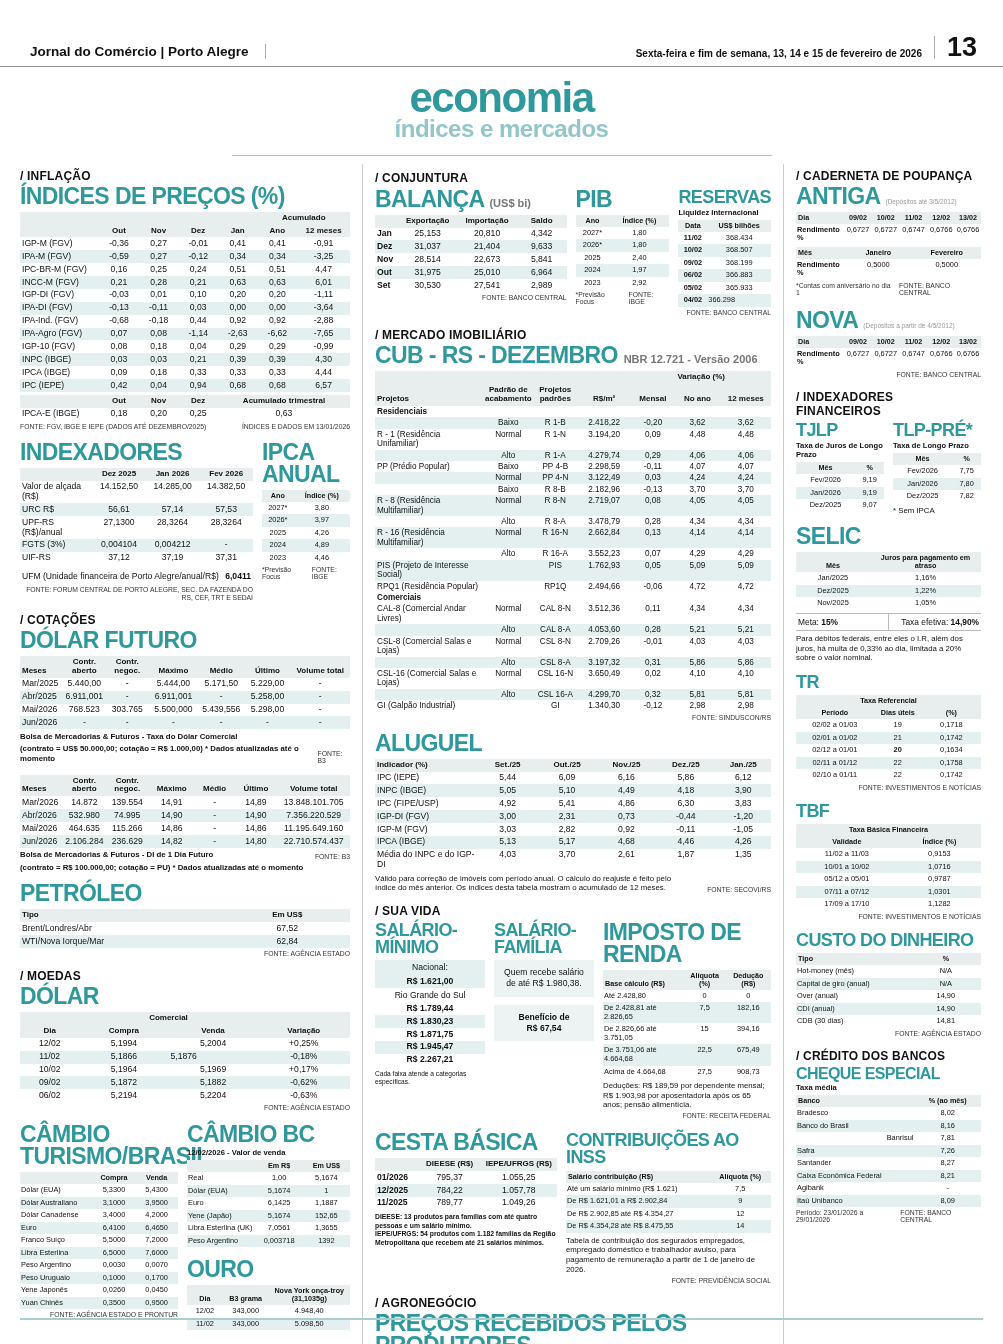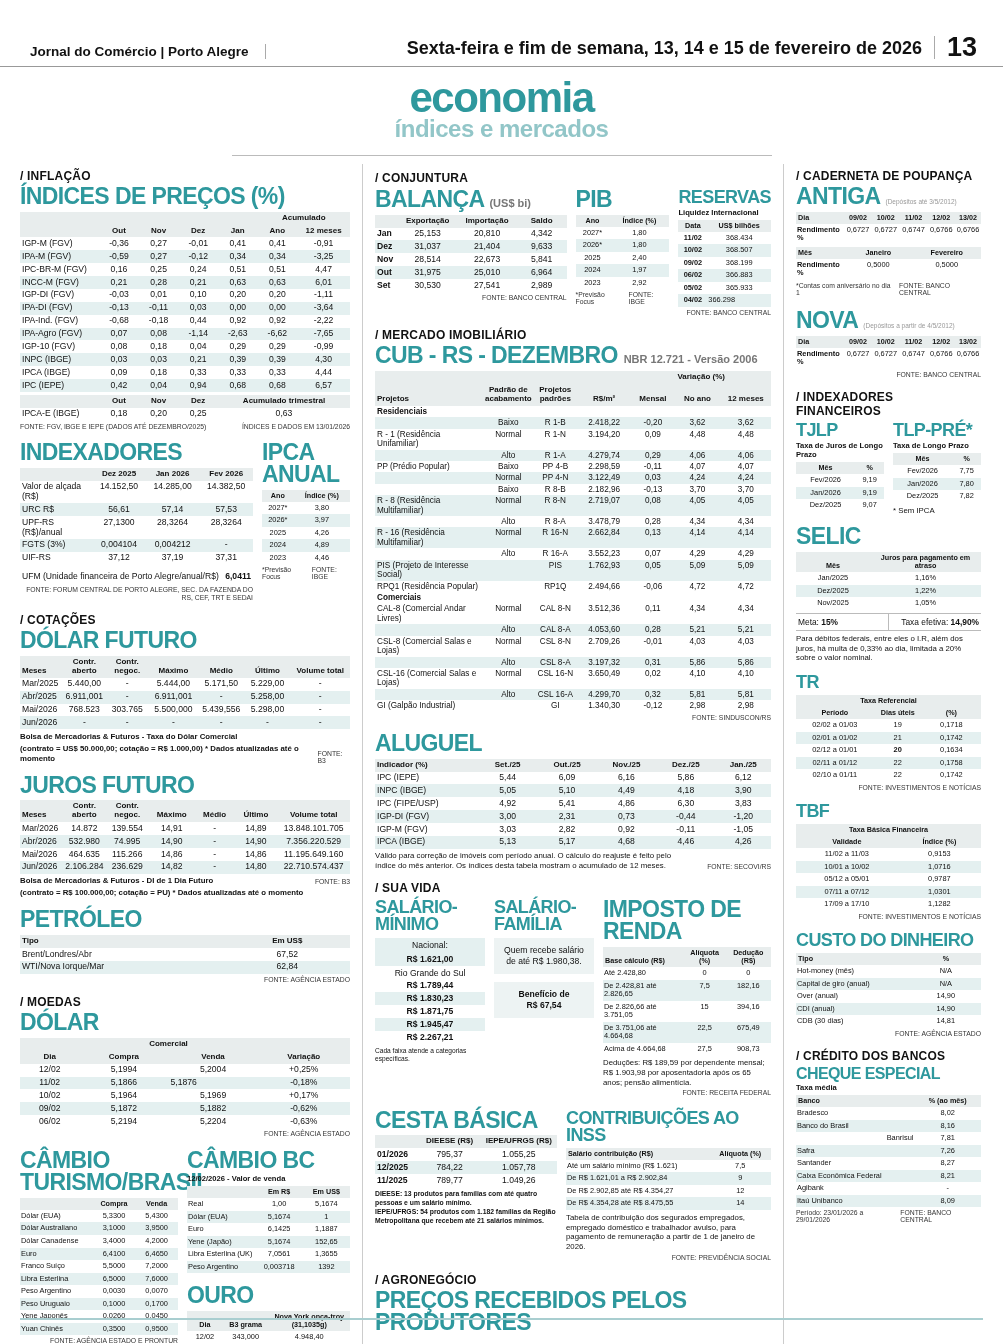--- a/index.html
+++ b/index.html
@@ -2,21 +2,21 @@
 <html><head>
 <meta charset="utf-8">
 <style>
   html,body{margin:0;padding:0}
   body{width:1003px;height:1344px;background:#fff;color:#111;
        font-family:"Liberation Sans",sans-serif;position:relative;overflow:hidden}
   
   .mast{display:flex;align-items:flex-end;padding:36px 26px 7px 30px;border-bottom:1px solid #999}
   .mast-left{font-weight:bold;font-size:13.5px;border-right:1px solid #aaa;padding-right:16px}
   .mast-sp{flex:1}
-  .mast-date{font-size:18px;font-weight:bold;padding-right:12px}
+  .mast-date{font-size:10px;font-weight:bold;padding-right:12px}
   .mast-num{font-size:27px;font-weight:bold;border-left:1px solid #aaa;padding-left:12px;line-height:.85}
   
   .pagetitle{text-align:center;margin-top:12px}
   .pt1{color:#2E989D;font-size:42px;font-weight:bold;letter-spacing:-1.5px;line-height:.9}
   .pt2{color:#92C6C8;font-size:24px;font-weight:bold;letter-spacing:-.5px;margin-top:-2px}
   .titlebar{width:540px;height:1px;background:#bbb;margin:12px auto 8px}
   
   .cols{display:flex;padding:0 20px;align-items:flex-start}
   .col-l{width:330px}
   .col-m{width:396px;margin:0 12px;padding:2px 12px 0;border-left:1px solid #ccc;border-right:1px solid #ccc}
@@ -166,21 +166,21 @@
                 <td style="text-align: center;">0,00</td>
                 <td style="text-align: center;">-3,64</td>
               </tr>
               <tr>
                 <td style="text-align: left;">IPA-Ind. (FGV)</td>
                 <td style="text-align: center;">-0,68</td>
                 <td style="text-align: center;">-0,18</td>
                 <td style="text-align: center;">0,44</td>
                 <td style="text-align: center;">0,92</td>
                 <td style="text-align: center;">0,92</td>
-                <td style="text-align: center;">-2,22</td>
+                <td style="text-align: center;">-2,88</td>
               </tr>
               <tr>
                 <td style="text-align: left;">IPA-Agro (FGV)</td>
                 <td style="text-align: center;">0,07</td>
                 <td style="text-align: center;">0,08</td>
                 <td style="text-align: center;">-1,14</td>
                 <td style="text-align: center;">-2,63</td>
                 <td style="text-align: center;">-6,62</td>
                 <td style="text-align: center;">-7,65</td>
               </tr>
@@ -424,21 +424,20 @@
           </table>
         </div>
       <div class="note note-b">Bolsa de Mercadorias &amp; Futuros - Taxa do Dólar Comercial</div>
       <div class="footrow">
         <span class="note note-b" style="margin-top:0">(contrato = US$ 50.000,00; cotação = R$ 1.000,00) * Dados atualizadas até o momento</span>
         <span class="l">FONTE: B3</span>
       </div>
     </div>
 
     <div class="sec">
-      <div class="h1">JUROS FUTURO</div>
       <div>
           <table class="t">
             <colgroup>
               <col style="width: 13%;">
               <col style="width: 13%;">
               <col style="width: 13%;">
               <col style="width: 14%;">
               <col style="width: 12%;">
               <col style="width: 13%;">
               <col style="width: 22%;">
@@ -1169,20 +1168,28 @@
                 <td style="text-align: center;">-0,11</td>
                 <td style="text-align: center;">-1,05</td>
               </tr>
               <tr>
                 <td style="text-align: left;">IPCA (IBGE)</td>
                 <td style="text-align: center;">5,13</td>
                 <td style="text-align: center;">5,17</td>
                 <td style="text-align: center;">4,68</td>
                 <td style="text-align: center;">4,46</td>
                 <td style="text-align: center;">4,26</td>
+              </tr>
+              <tr>
+                <td style="text-align: left;">Média do INPC e do IGP-DI</td>
+                <td style="text-align: center;">4,03</td>
+                <td style="text-align: center;">3,70</td>
+                <td style="text-align: center;">2,61</td>
+                <td style="text-align: center;">1,87</td>
+                <td style="text-align: center;">1,35</td>
               </tr>
             </tbody>
           </table>
         </div>
       <div class="footrow">
         <span class="note" style="margin-top:0;max-width:75%">Válido para correção de imóveis com período anual. O cálculo do reajuste é feito pelo índice do mês anterior. Os índices desta tabela mostram o acumulado de 12 meses.</span>
         <span class="l">FONTE: SECOVI/RS</span>
       </div>
     </div>
 

